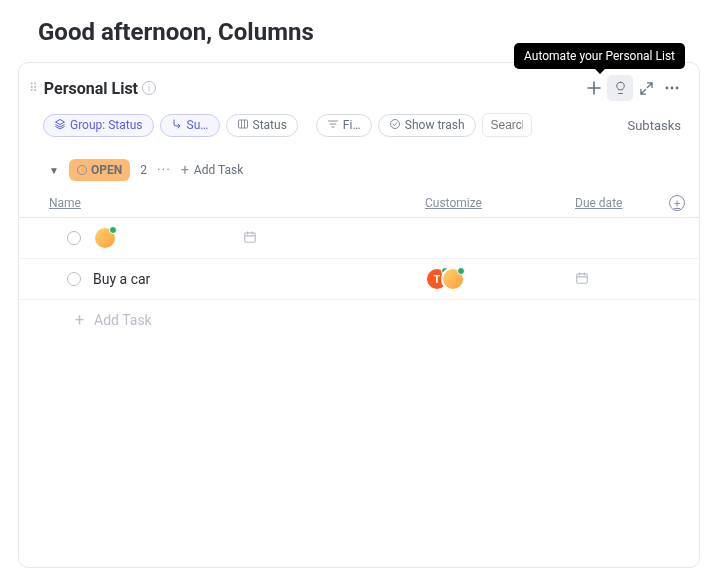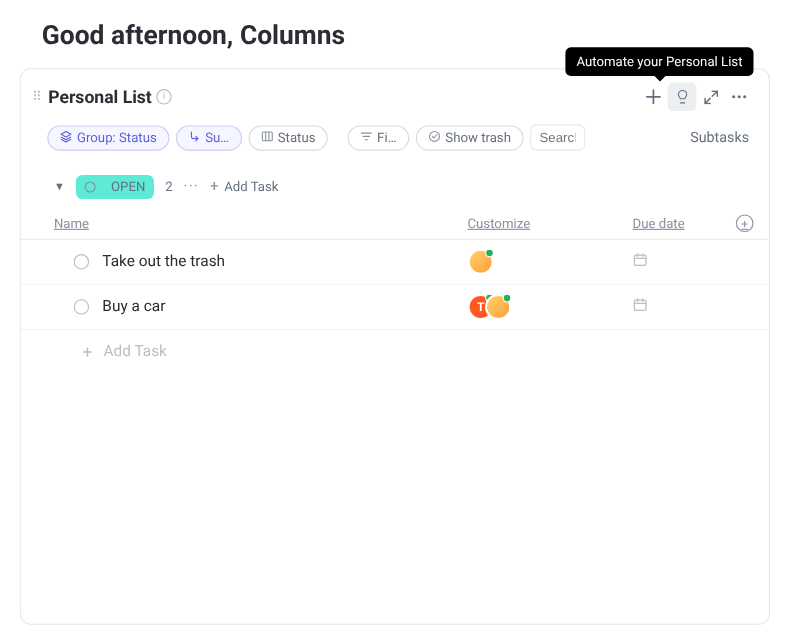--- a/index.html
+++ b/index.html
@@ -126,26 +126,26 @@
   .group-header {
     display: flex;
     align-items: center;
     gap: 10px;
     padding: 10px 14px 8px 30px;
   }
   .caret { color: #656f7d; font-size: 10px; }
   .status-pill {
     display: inline-flex;
     align-items: center;
-    gap: 14px;
-    background: #5eead4;
+    gap: 4px;
+    background: #fdba74;
     border-radius: 6px;
     padding: 4px 8px;
     font-size: 12px;
-    font-weight: 400;
+    font-weight: 700;
     color: #656f7d;
   }
   .status-dot {
     width: 10px; height: 10px;
     border: 1.5px solid #87909e;
     border-radius: 50%;
     display: inline-block;
   }
   .count { font-size: 12px; color: #656f7d; }
   .more-dots { color: #87909e; letter-spacing: 1px; font-size: 14px; }
@@ -345,21 +345,20 @@
     <span class="col-assignee">Customize</span>
     <span class="col-due">Due date</span>
     <span class="col-add">
       <span class="add-col-icon">+</span>
     </span>
   </div>
 
   <div id="task-rows">
       <div class="task-row">
         <span class="circle"></span>
-        <span class="task-name">Take out the trash</span>
         <span class="assignees">
           <span class="avatar michael">
             <span class="presence"></span>
           </span>
         </span>
         <span class="due-col">
           <span class="due-icon"><svg width="14" height="14" viewBox="0 0 24 24">
               <rect x="3" y="5" width="18" height="16" rx="2" stroke="#b9bec7" stroke-width="2" fill="none"></rect>
               <path d="M3 10h18M8 3v4M16 3v4" stroke="#b9bec7" stroke-width="2" stroke-linecap="round"></path>
             </svg></span>

